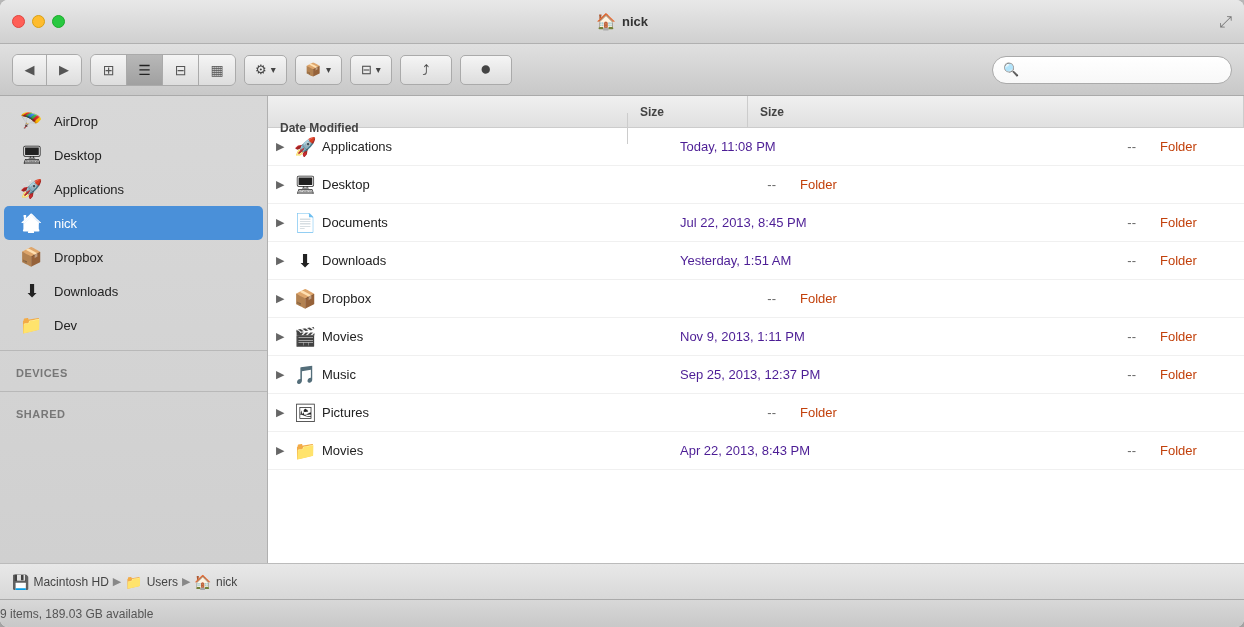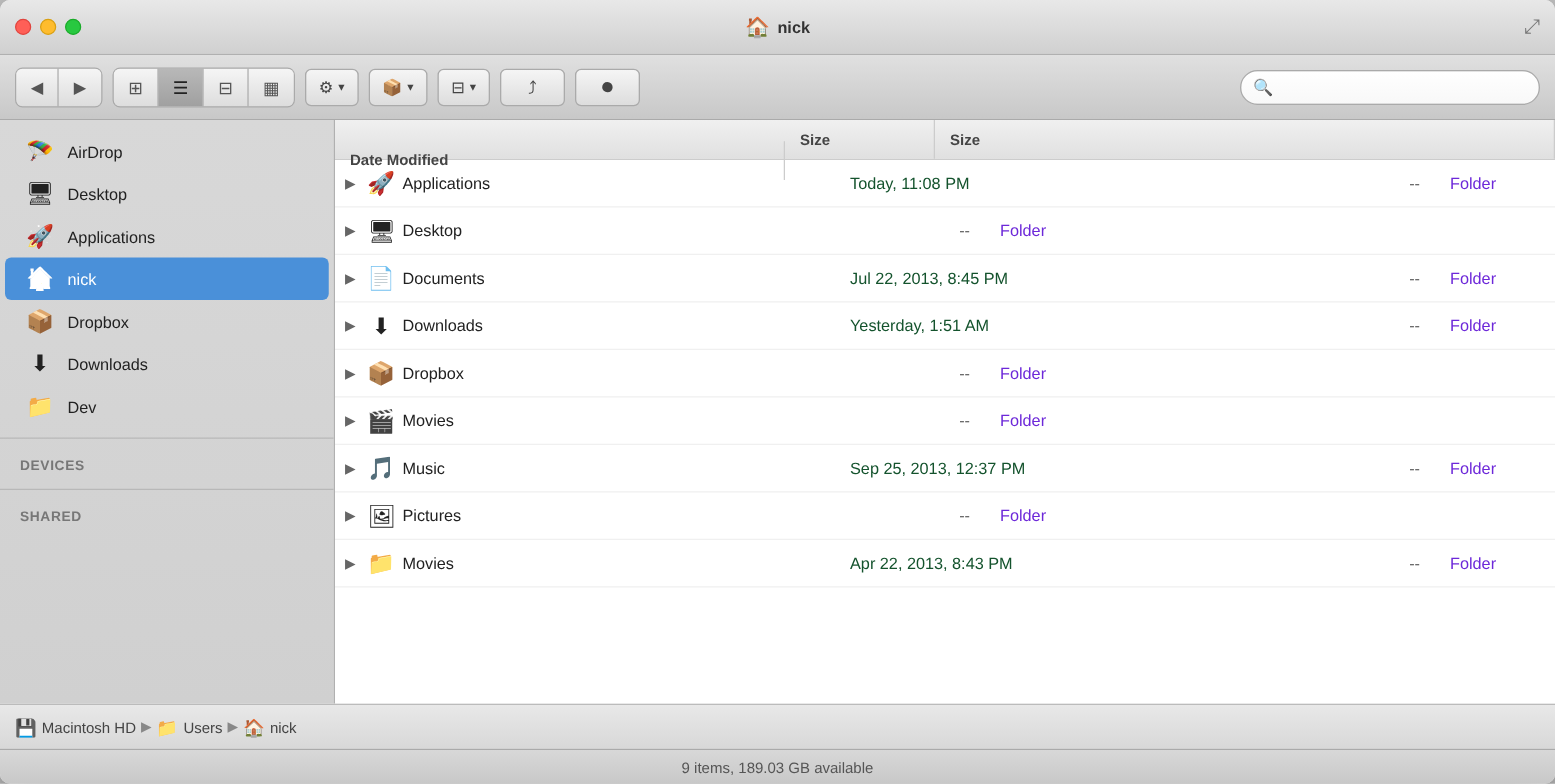--- a/index.html
+++ b/index.html
@@ -283,34 +283,34 @@
     }
     .file-icon {
       font-size: 18px;
       width: 22px;
       text-align: center;
     }
     .col-date-cell {
       width: 360px;
       padding: 0 12px;
       font-size: 13px;
-      color: #14532d;
+      color: #4c1d95;
     }
     .col-size-cell {
       width: 120px;
       padding: 0 12px;
       font-size: 13px;
       color: #666;
       text-align: right;
     }
     .col-kind-cell {
       flex: 1;
       padding: 0 12px;
       font-size: 13px;
-      color: #6d28d9;
+      color: #c2410c;
     }
     
     .pathbar {
       height: 36px;
       background: linear-gradient(to bottom, #e8e8e8, #d8d8d8);
       border-top: 1px solid #bbb;
       display: flex;
       align-items: center;
       padding: 0 12px;
       gap: 4px;
@@ -324,21 +324,20 @@
       cursor: pointer;
     }
     .path-sep { color: #888; font-size: 11px; }
     
     .statusbar {
       height: 28px;
       background: linear-gradient(to bottom, #d8d8d8, #c8c8c8);
       border-top: 1px solid #aaa;
       display: flex;
       align-items: center;
-      justify-content: center;
       font-size: 12px;
       color: #555;
     }
   </style>
 </head>
 <body>
 
 <div class="window">
 
   <div class="titlebar">
@@ -512,20 +511,21 @@
       </div>
       <div class="col-size-cell">--</div>
       <div class="col-kind-cell">Folder</div>
     </div>
           <div class="file-row">
       <div class="col-name-cell">
         <span class="expand-arrow">▶</span>
         <span class="file-icon">🎬</span>
         <span>Movies</span>
       </div>
+      <div class="col-date-cell">Nov 9, 2013, 1:11 PM</div>
       <div class="col-size-cell">--</div>
       <div class="col-kind-cell">Folder</div>
     </div>
           <div class="file-row">
       <div class="col-name-cell">
         <span class="expand-arrow">▶</span>
         <span class="file-icon">🎵</span>
         <span>Music</span>
       </div>
       <div class="col-date-cell">Sep 25, 2013, 12:37 PM</div>

